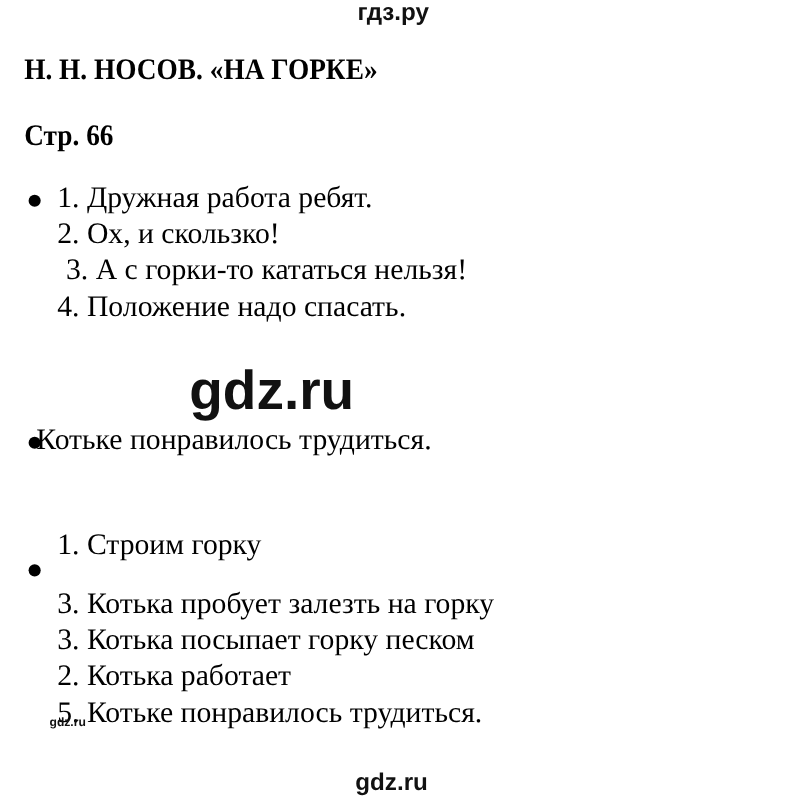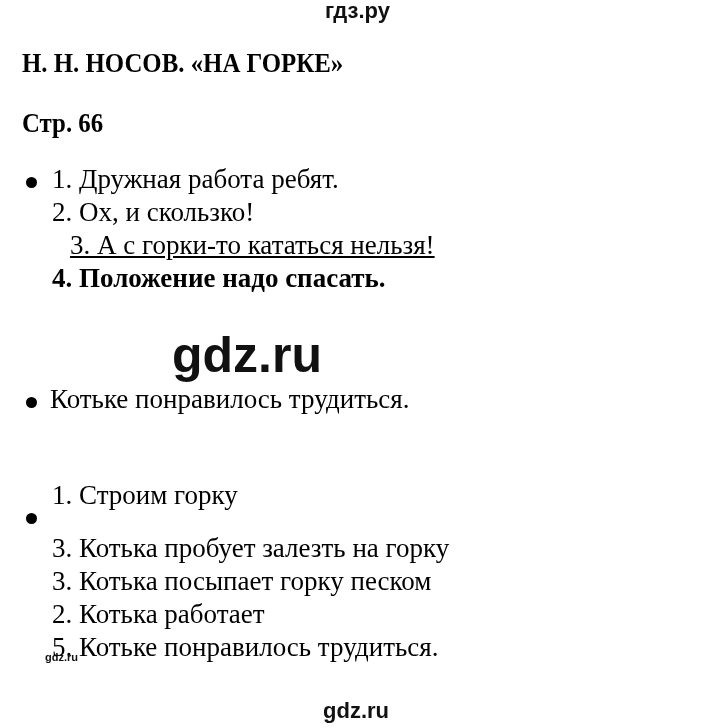--- a/index.html
+++ b/index.html
@@ -20,29 +20,29 @@
 
 <div class="wm wm-top">гдз.ру</div>
 
 <div class="serif title">Н. Н. НОСОВ. «НА ГОРКЕ»</div>
 <div class="serif page">Стр. 66</div>
 
 <div>
   <div class="bullet" style="top:177px;left:26px;"></div>
   <div class="line" style="top:164px;left:52px;">1. Дружная работа ребят.</div>
   <div class="line" style="top:197px;left:52px;">2.  Ох, и скользко!</div>
-  <div class="line" style="top:230px;left:70px;text-decoration:underline;">3. А с горки-то кататься нельзя!</div>
-  <div class="line" style="top:263px;left:52px;font-weight:bold;">4.  Положение надо спасать.</div>
+  <div class="line" style="top:230px;left:60px;">3. А с горки-то кататься нельзя!</div>
+  <div class="line" style="top:263px;left:52px;">4.  Положение надо спасать.</div>
 </div>
 
 <div class="wm wm-mid">gdz.ru</div>
 
 <div>
   <div class="bullet" style="top:397px;left:26px;"></div>
-  <div class="line" style="top:384px;left:50px;">Котьке понравилось трудиться.</div>
+  <div class="line" style="top:384px;left:33px;">Котьке понравилось трудиться.</div>
 </div>
 
 <div>
   <div class="bullet" style="top:513px;left:26px;"></div>
   <div class="line" style="top:480px;left:52px;">1.  Строим горку</div>
   <div class="line" style="top:533px;left:52px;">3.  Котька пробует залезть на горку</div>
   <div class="line" style="top:566px;left:52px;">3.  Котька посыпает горку песком</div>
   <div class="line" style="top:599px;left:52px;">2.  Котька работает</div>
   <div class="line" style="top:632px;left:52px;text-align:right;">5.  Котьке понравилось трудиться.</div>
 </div>

